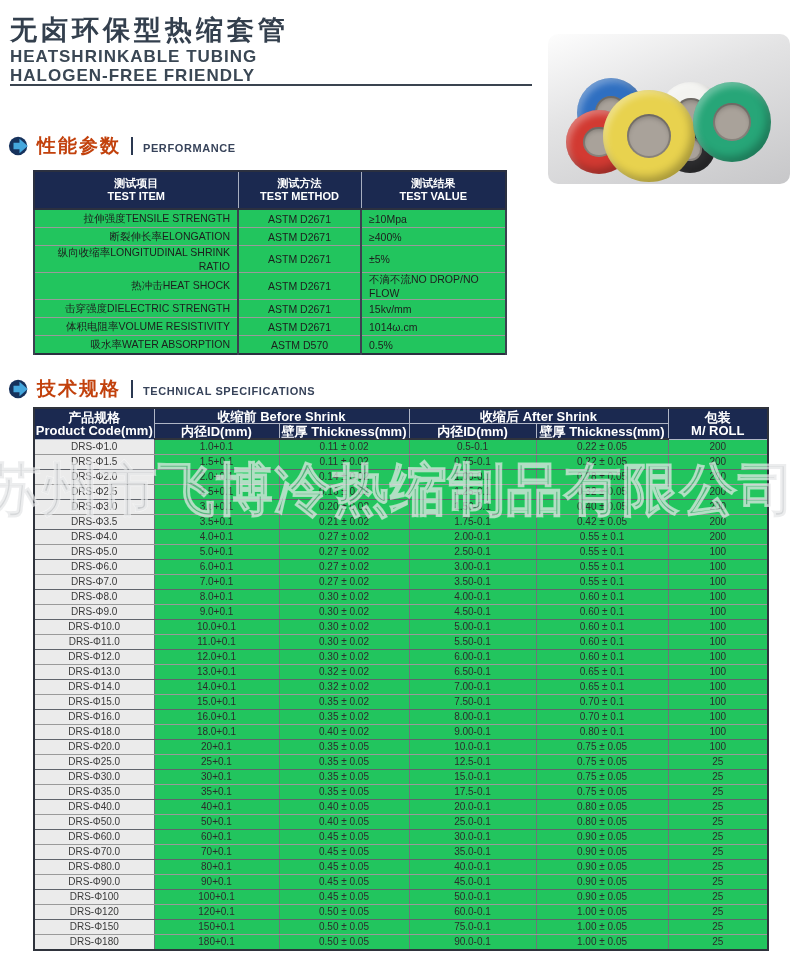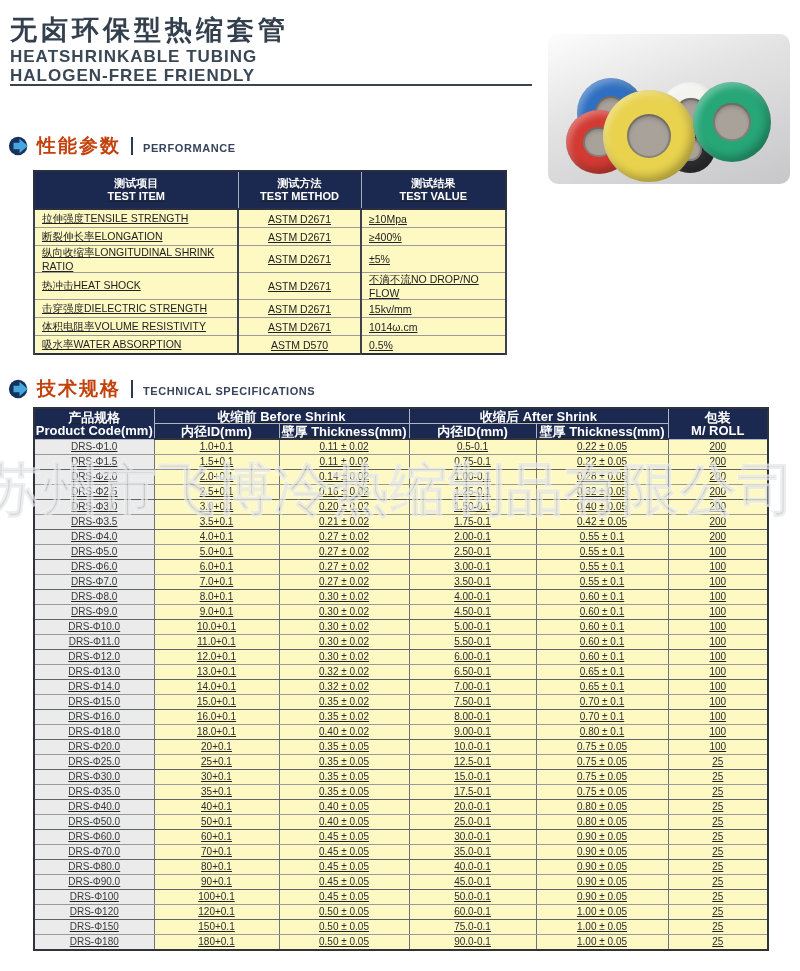--- a/index.html
+++ b/index.html
@@ -31,32 +31,32 @@
   
   .section{position:absolute;display:flex;align-items:center;gap:7px;}
   .sec-perf{left:8px;top:133px;}
   .sec-spec{left:8px;top:376px;}
   .sec-icon{width:22px;height:22px;flex:0 0 auto;}
   .sec-cn{font-size:19px;font-weight:bold;color:#c2410c;letter-spacing:2px;}
   .sec-bar{width:2px;height:18px;background:#2a3850;margin:0 3px;}
   .sec-en{font-size:11px;font-weight:bold;color:#37435a;letter-spacing:.6px;padding-top:4px;text-align:center;}
 
   
-  table{border-collapse:collapse;table-layout:fixed;position:absolute;background:#fef9c3;text-decoration:underline;}
+  table{border-collapse:collapse;table-layout:fixed;position:absolute;background:#22c55e;}
   th{background:#1b2950;color:#fff;font-weight:bold;}
   .th2{display:block;line-height:13px;}
 
   
   .perf{left:33px;top:170px;width:472px;border:2px solid #2b3040;}
   .perf th{border:1px solid #a7aec0;font-size:11px;height:36px;padding:0;}
   .perf td{border-top:1px solid #9a9a9a;border-bottom:1px solid #9a9a9a;
            border-left:2px solid #3b4150;border-right:2px solid #3b4150;
            font-size:10.5px;height:17px;padding:0 7px;color:#1d1d1d;}
   .perf thead th{border-bottom:2px solid #2b3040;}
-  .perf td:nth-child(1){text-align:left;margin-left:28px;}
+  .perf td:nth-child(1){text-align:right;margin-left:28px;}
   .perf td:nth-child(2){text-align:center;}
   .perf td:nth-child(3){text-align:left;}
 
   
   .spec{left:33px;top:407px;width:734px;border:2px solid #2f333c;}
   .spec th{border:1px solid #b0b6c6;font-size:13px;height:14px;padding:0;line-height:13px;}
   .spec td{border-top:1px solid #9a9a9a;border-bottom:1px solid #9a9a9a;
            border-left:1px solid #6f737c;border-right:1px solid #6f737c;
            font-size:10px;height:14px;line-height:14px;padding:0;text-align:center;color:#2c2c2c;}
   .spec tbody tr:nth-child(even) td{border-bottom-color:#60646c;}

